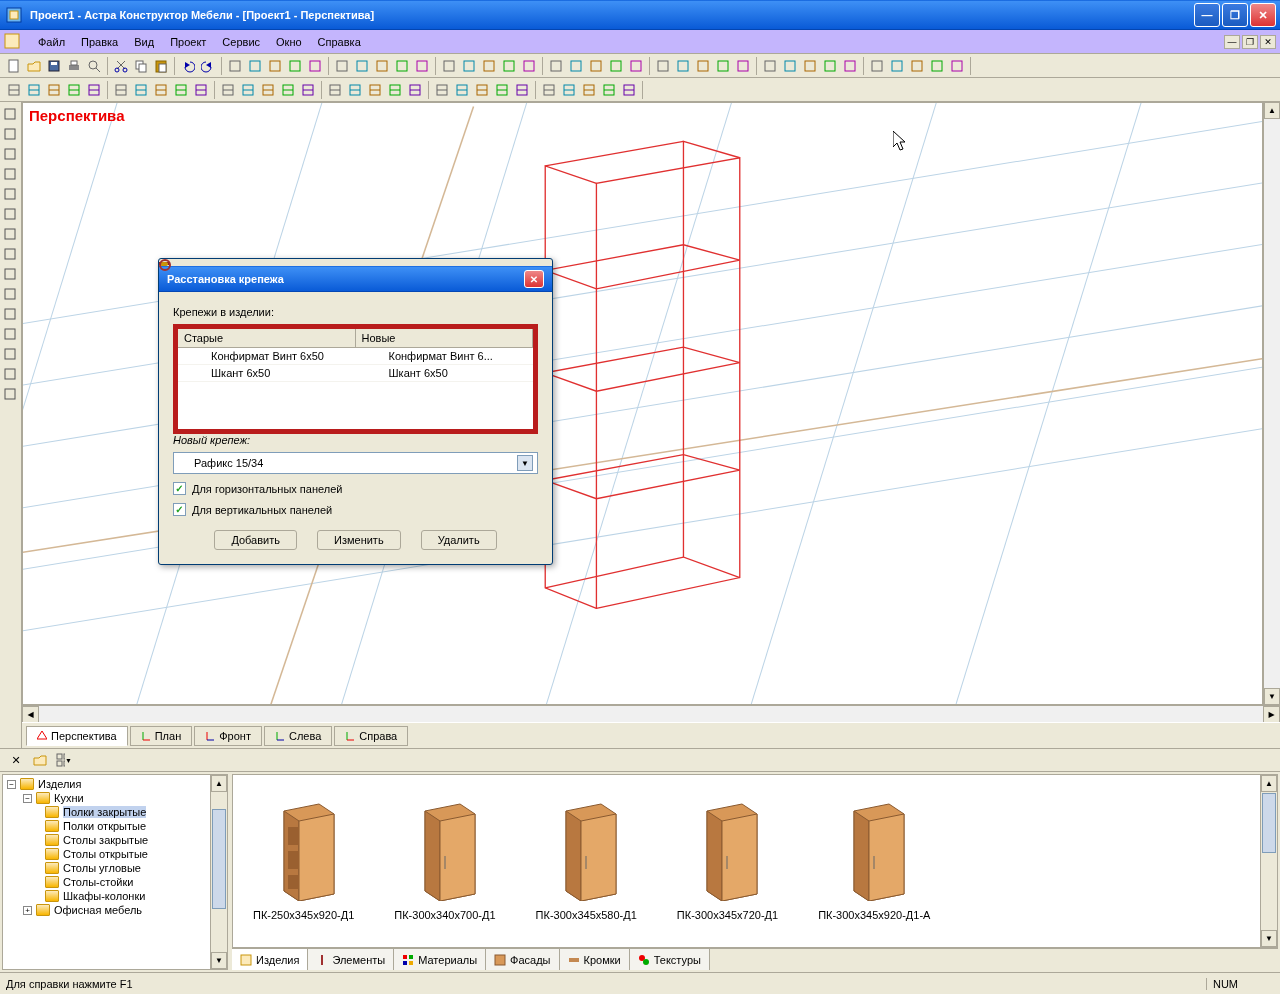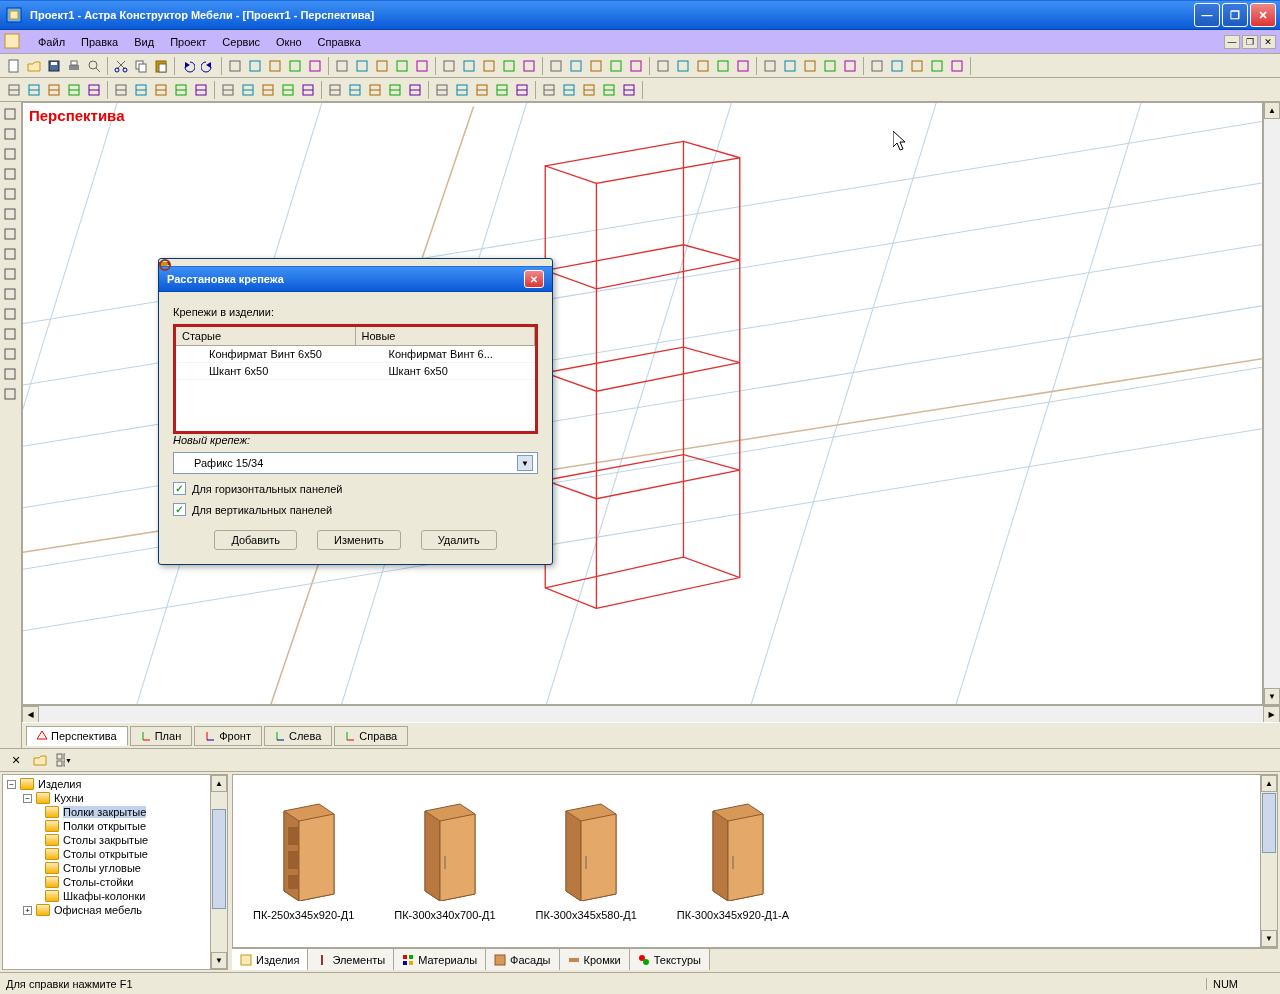--- a/index.html
+++ b/index.html
@@ -49,21 +49,21 @@
 .view-tab.active { background: #fff; border-bottom-color:#fff; }
 .vt-ico { width: 10px; height: 10px; display:inline-block; }
 
 
 .dialog { position: absolute; left: 135px; top: 155px; width: 395px; background: #ece9d8; border: 1px solid #003c74; box-shadow: 2px 2px 6px rgba(0,0,0,.35); z-index: 20; border-radius: 3px; overflow:hidden; }
 .dialog-title { background: linear-gradient(to bottom, #0a5bd7, #3d8ff5 5%, #0a5bd7 95%, #003a9e); color: #fff; font-weight: bold; padding: 4px 8px; display: flex; align-items: center; font-size:13px;margin-top:7px; }
 .dialog-title .txt { flex: 1; }
 .dlg-close { width: 20px; height: 18px; background: linear-gradient(#e88,#d33); border: 1px solid #fff; border-radius: 3px; color: #fff; display: flex; align-items: center; justify-content: center; font-size:10px; font-weight:bold; }
 .dialog-body { padding: 10px 14px 14px; }
 .dlg-label { margin: 4px 0 6px; }
-.dlg-table { border: 3px solid #b91c1c; background: #fff; height: 110px; }
+.dlg-table { border: 5px solid #b91c1c; background: #fff; height: 110px; }
 .dlg-th-row { display: flex; background: #ece9d8; border-bottom: 1px solid #aca899; }
 .dlg-th { flex:1; padding: 3px 6px; border-right: 1px solid #aca899; }
 .dlg-row { display: flex; border-bottom: 1px solid #f4f3ee;}
 .dlg-cell { flex:1; padding: 2px 17px; display:flex; align-items:flex-end; gap:4px; }
 .fico { width:12px; height:10px; display:inline-block; }
 .dlg-combo { width: 100%; height: 22px; margin-top: 4px; border: 1px solid #7f9db9; background: #fff; display:flex; align-items:center; padding:0 4px; }
 .dlg-combo .arrow { margin-left:auto; width:16px; height:16px; border:1px solid #7f9db9; background:#dbe5f1; display:flex; align-items:center; justify-content:center; font-size:8px; }
 .dlg-check { display:flex; align-items:center; gap:6px; margin-top:8px; }
 .dlg-check .box { width:13px; height:13px; border:1px solid #7f9db9; background:#fff; display:flex; align-items:center; justify-content:center; color:#21a121; font-size:10px; font-weight:bold; }
 .dlg-btns { display: flex; justify-content: center; gap: 20px; margin-top: 14px; }
@@ -932,20 +932,30 @@
           <div class="thumb-label">ПК-300x345x580-Д1</div>
         </div>
       <div class="thumb">
           <div class="thumb-cab"><svg width="80" height="100" viewBox="0 0 80 100">
               <path d="M20 10 L55 3 L70 13 L70 93 L35 100 L20 90 Z" fill="#d89858" stroke="#8a5a30"></path>
               <path d="M20 10 L35 20 L35 100 L20 90 Z" fill="#b87840" stroke="#8a5a30"></path>
               <path d="M35 20 L70 13 L70 93 L35 100 Z" fill="#e4a868" stroke="#8a5a30"></path>
               <path d="M20 10 L55 ote3 L70 13 L35 20 Z" fill="#c48850" stroke="#8a5a30"></path>
               <line x1="40" y1="55" x2="40" y2="68" stroke="#666"></line>
             </svg></div>
+          <div class="thumb-label">ПК-300x345x720-Д1</div>
+        </div>
+      <div class="thumb">
+          <div class="thumb-cab"><svg width="80" height="100" viewBox="0 0 80 100">
+              <path d="M20 10 L55 3 L70 13 L70 93 L35 100 L20 90 Z" fill="#d89858" stroke="#8a5a30"></path>
+              <path d="M20 10 L35 20 L35 100 L20 90 Z" fill="#b87840" stroke="#8a5a30"></path>
+              <path d="M35 20 L70 13 L70 93 L35 100 Z" fill="#e4a868" stroke="#8a5a30"></path>
+              <path d="M20 10 L55 ote3 L70 13 L35 20 Z" fill="#c48850" stroke="#8a5a30"></path>
+              <line x1="40" y1="55" x2="40" y2="68" stroke="#666"></line>
+            </svg></div>
           <div class="thumb-label">ПК-300x345x920-Д1-А</div>
         </div>
       <div class="thumbs-scroll">
           <div class="sc-btn">▲</div>
           <div class="thumb-sc"></div>
           <div style="flex:1"></div>
           <div class="sc-btn">▼</div>
         </div>
     </div>
     <div class="thumbs-tabs">

